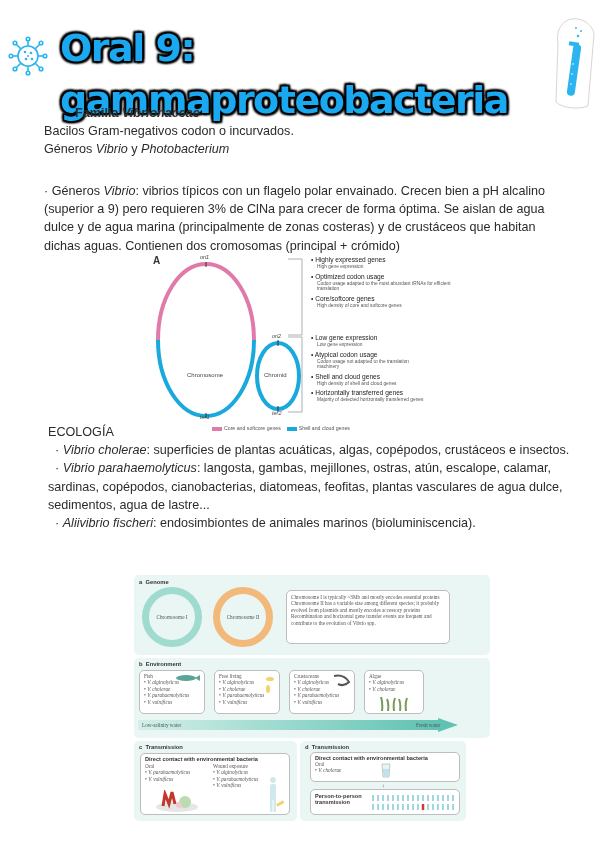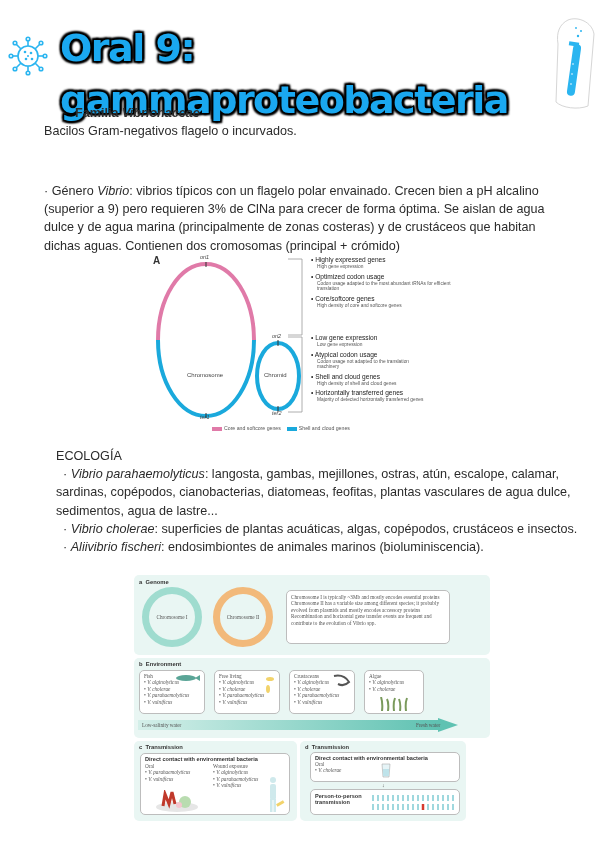--- a/index.html
+++ b/index.html
@@ -14,21 +14,21 @@
            text-shadow: 0 0 3px #000, 0 0 3px #000, 1px 1px 3px #000, -1px -1px 3px #000, 2px 2px 2px #000, -2px 2px 2px #000, 2px -2px 2px #000, -2px -2px 2px #000; }
   .virus { left: 8px; top: 36px; width: 40px; height: 40px; }
   .tube { left: 548px; top: 14px; width: 50px; height: 96px; }
 
   .text { font-size: 12.6px; line-height: 18.2px; color: #2b2b2b; }
   .text i { font-style: italic; }
   .text b { font-weight: bold; padding-left: 31px; }
 
   .block1 { left: 44px; top: 104px; width: 520px; }
   .block2 { left: 44px; top: 182px; width: 520px; }
-  .block3 { left: 56px; top: 423px; width: 530px; margin-top: 24px; }
+  .block3 { left: 48px; top: 423px; width: 530px; }
 
   
   .figA { left: 145px; top: 252px; width: 340px; height: 170px; }
   .figA .lblA { position:absolute; left:8px; top:3px; font-size:10px; font-weight:bold; color:#333; }
   .tiny { font-size: 5.5px; color: #444; font-family: "Liberation Sans", sans-serif; }
   .feat { position:absolute; left: 166px; font-family:"Liberation Sans",sans-serif; }
   .feat .h { font-size: 6.6px; color:#222; line-height:8px; }
   .feat .h::before { content: "• "; }
   .feat .s { font-size: 4.8px; color:#555; line-height:5.6px; padding-left:6px; }
   .legend { left: 212px; top: 425px; font-size: 5.2px; color:#555; font-family:"Liberation Sans",sans-serif; display:flex; gap:6px; align-items:center; }
@@ -84,25 +84,26 @@
     <circle cx="28" cy="14" r="0.9" fill="#2bb5f0"></circle>
   <g fill="#fff">
       <circle cx="25" cy="50" r="0.8"></circle>
       <circle cx="24" cy="60" r="0.8"></circle>
       <circle cx="23" cy="70" r="0.8"></circle>
     </g>
 </svg>
 
 <div class="abs text block1">
   <div><b><span>Familia </span><i>Vibrionaceae</i></b></div>
-  <div>Bacilos Gram-negativos flagelo o incurvados.</div>
+  <div>Bacilos Gram-negativos codon o incurvados.</div>
+  <div><span>Géneros </span><i>Vibrio</i><span> y </span><i>Photobacterium</i></div>
 </div>
 
 <div class="abs text block2">
-  <span> · Género </span><i>Vibrio</i><span>: vibrios típicos con un flagelo polar envainado. Crecen bien a pH alcalino (superior a 9) pero requieren 3% de ClNa para crecer de forma óptima. Se aislan de agua dulce y de agua marina (principalmente de zonas costeras) y de crustáceos que habitan dichas aguas. Contienen dos cromosomas (principal + crómido)</span>
+  <span> · Géneros </span><i>Vibrio</i><span>: vibrios típicos con un flagelo polar envainado. Crecen bien a pH alcalino (superior a 9) pero requieren 3% de ClNa para crecer de forma óptima. Se aislan de agua dulce y de agua marina (principalmente de zonas costeras) y de crustáceos que habitan dichas aguas. Contienen dos cromosomas (principal + crómido)</span>
 </div>
 
 <div class="abs figA">
   <span class="lblA">A</span>
   <svg style="position:absolute;left:0;top:0" width="340" height="170">
 
     <path d="M13 88 A48 76 0 0 1 109 88" fill="none" stroke="#e07aa8" stroke-width="4"></path>
     <path d="M13 88 A48 76 0 0 0 109 88" fill="none" stroke="#1aa9dc" stroke-width="4"></path>
     <line x1="61" y1="10" x2="61" y2="15" stroke="#333" stroke-width="1"></line>
     <line x1="61" y1="161" x2="61" y2="166" stroke="#333" stroke-width="1"></line>
@@ -154,22 +155,22 @@
       </div>
   </div>
 </div>
 <div class="abs legend">
   <span><span class="sw" style="background:#e07aa8"></span><span>Core and softcore genes</span></span>
   <span><span class="sw" style="background:#1aa9dc"></span><span>Shell and cloud genes</span></span>
 </div>
 
 <div class="abs text block3">
   <div>ECOLOGÍA</div>
+  <div>&nbsp;&nbsp;· <i>Vibrio cholerae</i><span>: superficies de plantas acuáticas, algas, copépodos, crustáceos e insectos.</span></div>
   <div>&nbsp;&nbsp;· <i>Vibrio parahaemolyticus</i><span>: langosta, gambas, mejillones, ostras, atún, escalope, calamar, sardinas, copépodos, cianobacterias, diatomeas, feofitas, plantas vasculares de agua dulce, sedimentos, agua de lastre...</span></div>
-  <div>&nbsp;&nbsp;· <i>Vibrio cholerae</i><span>: superficies de plantas acuáticas, algas, copépodos, crustáceos e insectos.</span></div>
   <div>&nbsp;&nbsp;· <i>Aliivibrio fischeri</i><span>: endosimbiontes de animales marinos (bioluminiscencia).</span></div>
 </div>
 
 <div class="abs figB">
 
   <div class="panel" style="left:0;top:0;width:356px;height:80px;">
     <span class="ptitle" style="left:5px;top:4px;"><span>a</span>&nbsp; <span>Genome</span></span>
     <div style="position:absolute;left:8px;top:12px;width:60px;height:60px;border-radius:50%;border:7px solid #9fdccf;display:flex;align-items:center;justify-content:center;">
       <span class="small">Chromosome I</span>
     </div>

